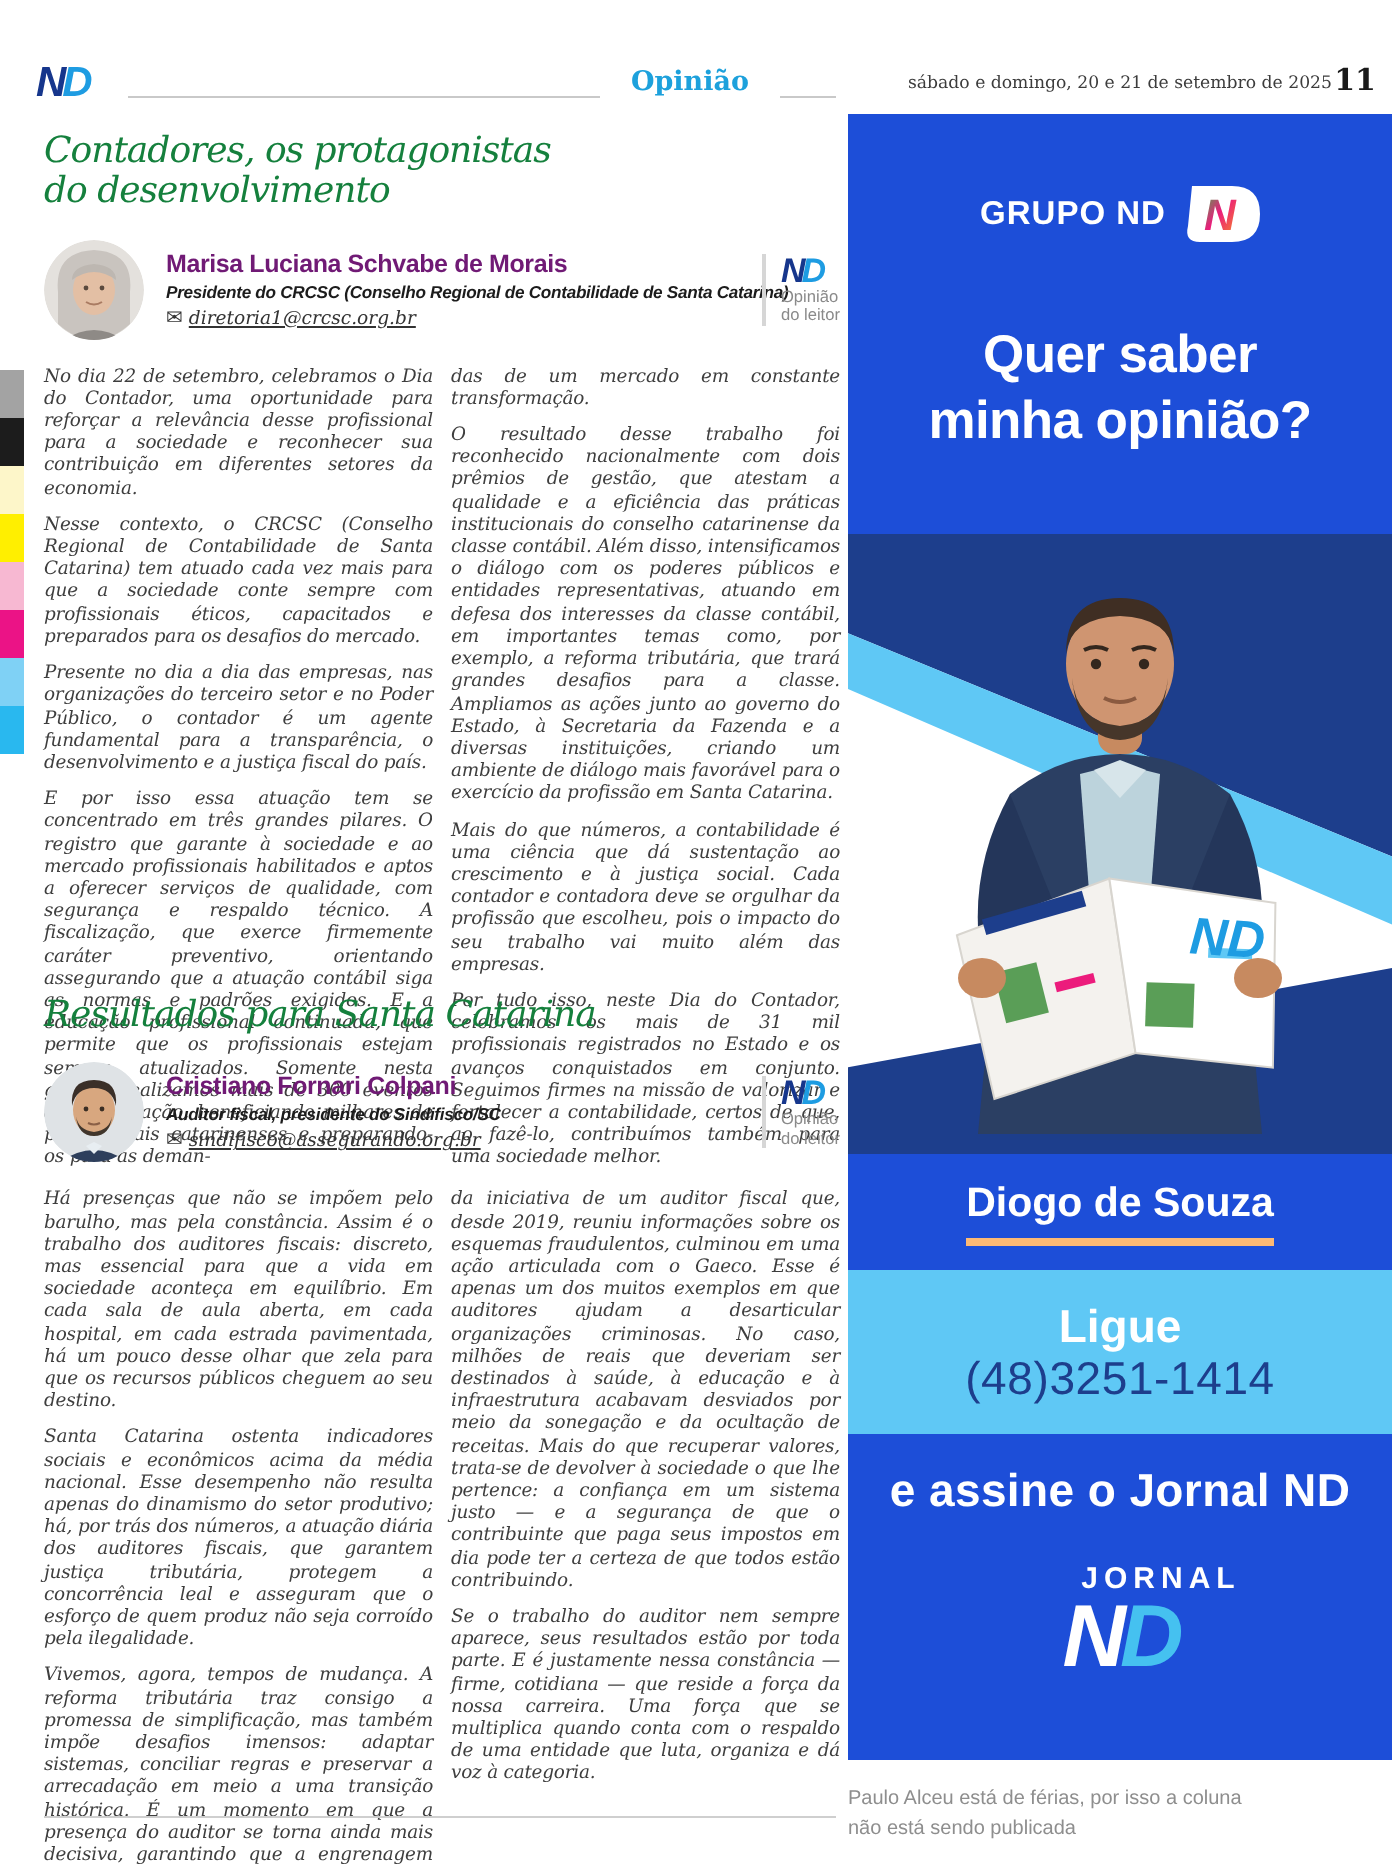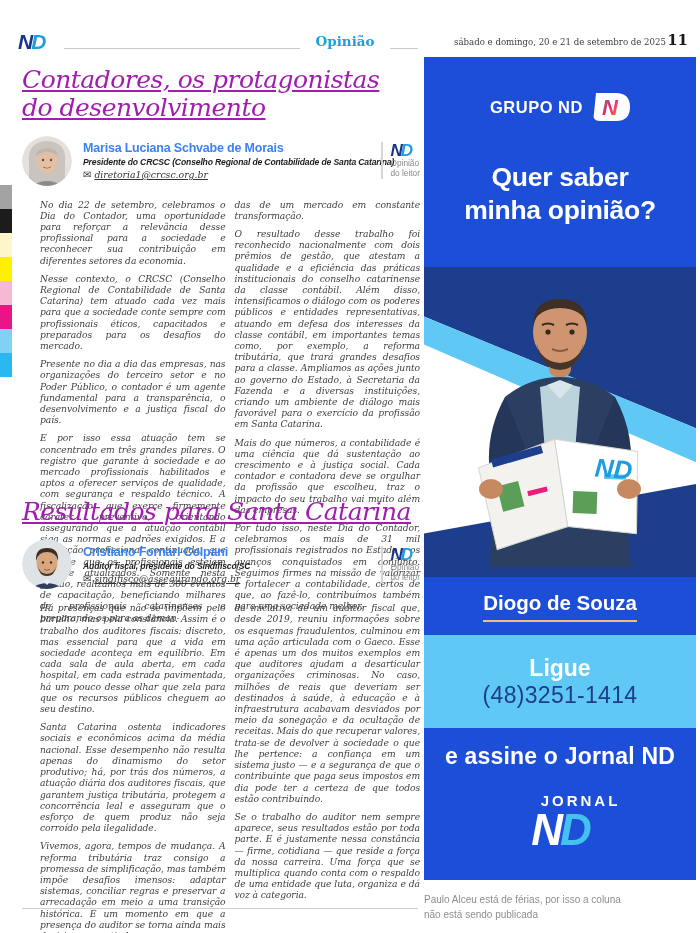--- a/index.html
+++ b/index.html
@@ -32,41 +32,41 @@
     position:absolute; right:12px; top:31px;
     font-family:"DejaVu Serif", serif; font-weight:bold; font-size:15px; color:#1a1a1a;
   }
 
   
   .article { position:absolute; left:22px; width:398px; }
   .art-1 { top:66px; }
   .art-2 { top:498px; }
   .art-title {
     font-family:"DejaVu Serif", serif; font-style:italic; font-weight:normal;
-    font-size:25px; line-height:1.13; color:#a21caf; letter-spacing:-0.5px;text-decoration:underline;
+    font-size:18px; line-height:1.13; color:#15803d; letter-spacing:-0.5px;
   }
   .author-row { display:flex; align-items:center; margin-top:9px; height:58px; }
   .avatar { width:50px; height:50px; border-radius:50%; overflow:hidden; flex:0 0 50px; }
   .author-info { margin-left:11px; flex:1 1 auto; min-width:0; }
-  .author-name { color:#3b82f6; font-weight:bold; font-size:12.5px; letter-spacing:-0.2px; }
+  .author-name { color:#701a75; font-weight:bold; font-size:12.5px; letter-spacing:-0.2px; }
   .author-role { color:#1c1c1c; font-weight:bold; font-style:italic; font-size:8.6px; margin-top:2px; white-space:nowrap; letter-spacing:-0.15px; }
   .author-email { margin-top:2px; font-size:9.3px; color:#333; }
   .author-email .mail-ic { font-style:normal; font-size:10px; margin-right:3px; }
   .author-email a, .author-email .addr {
     font-family:"DejaVu Serif", serif; font-style:italic; color:#333;
     text-decoration:underline;
   }
   .leitor-badge {
     flex:0 0 auto; border-left:2px solid #d6d6d6; padding-left:7px; margin-left:8px;
     line-height:1.15; align-self:center;
   }
   .leitor-badge .nd-logo { font-size:17px; }
   .badge-label { font-size:8.3px; color:#8a8a8a; }
 
-  .body-cols { display:flex; gap:9px; margin-top:9px;margin-left:18px; }
+  .body-cols { display:flex; gap:9px; margin-top:9px; }
   .col { width:194.5px; }
   .col p {
     font-family:"DejaVu Serif", serif; font-style:italic;
     font-size:9.2px; line-height:11.2px; color:#3e3e3e;
     text-align:justify; margin-bottom:7px; letter-spacing:-0.1px;
   }
   .bottom-rule { position:absolute; left:22px; top:908px; width:396px; border-top:1px solid #cfcfcf; }
 
   
   .ad { position:absolute; left:424px; top:57px; width:272px; height:823px; background:#1d4ed8; }
@@ -81,24 +81,24 @@
   .ad-photo { height:310px; position:relative; background:#ffffff; overflow:hidden; }
   .pz { position:absolute; inset:0; }
   .pz-navy-top   { background:#1d3e8c; clip-path:polygon(0 0, 100% 0, 100% 52%, 0 16%); }
   .pz-stripe     { background:#5fc8f5; clip-path:polygon(0 16%, 100% 52%, 100% 63%, 0 25%); }
   .pz-navy-bot   { background:#1d3e8c; clip-path:polygon(0 86%, 100% 70%, 100% 100%, 0 100%); }
   .person-svg { position:absolute; left:50%; transform:translateX(-50%); bottom:0; }
 
   .ad-name-band { height:58px; display:flex; align-items:center; justify-content:center; }
   .ad-name {
     color:#fff; font-weight:700; font-size:20.5px;
-    border-bottom:2px solid #fdba74; padding-bottom:5px;
+    border-bottom:4px solid #fdba74; padding-bottom:5px;
   }
   .ad-ligue-band {
-    height:93px; background:#5fc8f5; display:flex; flex-direction:column;
+    height:82px; background:#5fc8f5; display:flex; flex-direction:column;
     align-items:center; justify-content:center; line-height:1.15;
   }
   .ad-ligue { color:#fff; font-weight:800; font-size:23px; }
   .ad-phone { color:#1d3e8c; font-weight:400; font-size:23px; letter-spacing:0.3px; }
   .ad-sub { height:56px; display:flex; align-items:center; justify-content:center;
     color:#fff; font-weight:600; font-size:23px; letter-spacing:0.2px; }
   .ad-logo-block { text-align:center; padding-top:8px; }
   .ad-logo-top { color:#fff; font-weight:800; font-size:15px; letter-spacing:3px;margin-left:41px; }
   .ad-logo-nd { font-weight:900; font-size:44px; line-height:0.95; letter-spacing:-3px; font-style:italic; }
   .ad-logo-nd .n { color:#ffffff; } .ad-logo-nd .d { color:#45c1f0; }
@@ -158,21 +158,21 @@
     <div class="body-cols">
       <div class="col">
         <p>No dia 22 de setembro, celebramos o Dia do Contador, uma oportunidade para reforçar a relevância desse profissional para a sociedade e reconhecer sua contribuição em diferentes setores da economia.</p>
         <p>Nesse contexto, o CRCSC (Conselho Regional de Contabilidade de Santa Catarina) tem atuado cada vez mais para que a sociedade conte sempre com profissionais éticos, capacitados e preparados para os desafios do mercado.</p>
         <p>Presente no dia a dia das empresas, nas organizações do terceiro setor e no Poder Público, o contador é um agente fundamental para a transparência, o desenvolvimento e a justiça fiscal do país.</p>
         <p>E por isso essa atuação tem se concentrado em três grandes pilares. O registro que garante à sociedade e ao mercado profissionais habilitados e aptos a oferecer serviços de qualidade, com segurança e respaldo técnico. A fiscalização, que exerce firmemente caráter preventivo, orientando assegurando que a atuação contábil siga as normas e padrões exigidos. E a educação profissional continuada, que permite que os profissionais estejam sempre atualizados. Somente nesta gestão, realizamos mais de 300 eventos de capacitação, beneficiando milhares de profissionais catarinenses e preparando-os para as deman-</p>
       </div>
       <div class="col">
         <p>das de um mercado em constante transformação.</p>
         <p>O resultado desse trabalho foi reconhecido nacionalmente com dois prêmios de gestão, que atestam a qualidade e a eficiência das práticas institucionais do conselho catarinense da classe contábil. Além disso, intensificamos o diálogo com os poderes públicos e entidades representativas, atuando em defesa dos interesses da classe contábil, em importantes temas como, por exemplo, a reforma tributária, que trará grandes desafios para a classe. Ampliamos as ações junto ao governo do Estado, à Secretaria da Fazenda e a diversas instituições, criando um ambiente de diálogo mais favorável para o exercício da profissão em Santa Catarina.</p>
-        <p>Mais do que números, a contabilidade é uma ciência que dá sustentação ao crescimento e à justiça social. Cada contador e contadora deve se orgulhar da profissão que escolheu, traz o impacto do seu trabalho vai muito além das empresas.</p>
+        <p>Mais do que números, a contabilidade é uma ciência que dá sustentação ao crescimento e à justiça social. Cada contador e contadora deve se orgulhar da profissão que escolheu, pois o impacto do seu trabalho vai muito além das empresas.</p>
         <p>Por tudo isso, neste Dia do Contador, celebramos os mais de 31 mil profissionais registrados no Estado e os avanços conquistados em conjunto. Seguimos firmes na missão de valorizar e fortalecer a contabilidade, certos de que, ao fazê-lo, contribuímos também para uma sociedade melhor.</p>
       </div>
     </div>
   </div>
 
   <div class="article art-2">
     <h1 class="art-title"><span>Resultados para Santa Catarina</span></h1>
     <div class="author-row">
       <div class="avatar">
         <svg viewBox="0 0 50 50" width="50" height="50">

